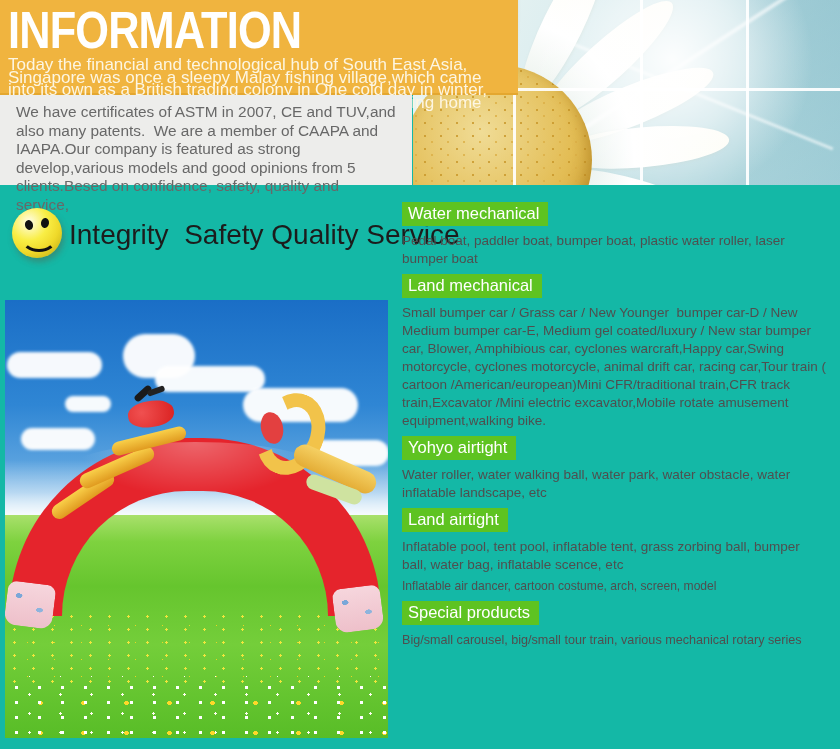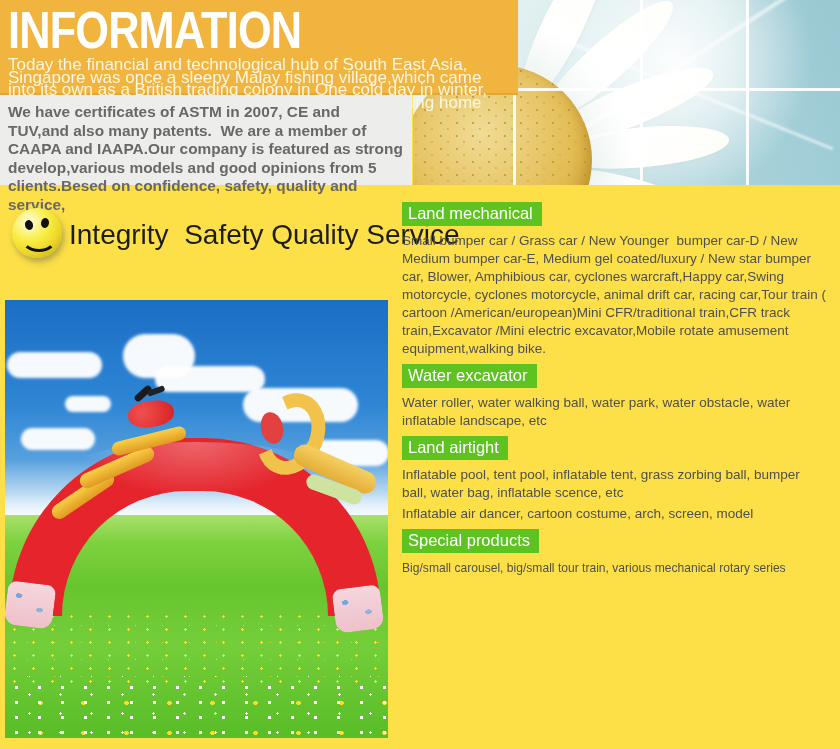--- a/index.html
+++ b/index.html
@@ -1,16 +1,16 @@
 <!DOCTYPE html>
 <html><head>
 <meta charset="utf-8">
 <style>
   html,body{margin:0;padding:0;background:#fff;}
-  .page{position:relative;width:840px;height:749px;overflow:hidden;background:#fde047;
+  .page{position:relative;width:840px;height:749px;overflow:hidden;background:#14b8a6;
         font-family:"Liberation Sans",sans-serif;}
 
   
   .collage{position:absolute;left:413px;top:0;width:427px;height:185px;overflow:hidden;z-index:1;
            background:linear-gradient(115deg,#eef6f2 0%,#ddeef0 30%,#c6e2e7 58%,#b0d6dd 80%,#a3cfd8 100%);}
   .collage .tint-right{position:absolute;left:335px;top:0;width:92px;height:185px;
            background:linear-gradient(180deg,rgba(120,180,195,.38),rgba(150,200,210,.30));}
   .collage .tint-mid{position:absolute;left:229px;top:90px;width:106px;height:95px;background:rgba(170,210,220,.25);}
   .petal{position:absolute;left:84px;top:140px;width:175px;height:40px;border-radius:50%;
          transform-origin:0 50%;
@@ -34,21 +34,21 @@
 
   
   .header{position:absolute;left:0;top:0;width:518px;height:95px;background:#F0B43F;z-index:2;
           border-bottom:2px solid #e4a72f;box-sizing:border-box;padding:6px 8px 0 8px;}
   .header h1{margin:0;color:#fff;font-size:51px;font-weight:bold;letter-spacing:-1px;line-height:50px;
              transform:scaleX(.85);transform-origin:0 0;white-space:nowrap;}
   .header p{margin:3px 0 0 0;color:#fdf6e2;font-size:17px;line-height:12.5px;width:502px;}
 
   
   .certbox{position:absolute;left:0;top:95px;width:412px;height:90px;background:#EDEDEB;z-index:2;
-           box-sizing:border-box;padding:8px 8px;font-weight:bold;}
+           box-sizing:border-box;padding:8px 16px;}
   .certbox p{margin:0;color:#686868;font-size:15.4px;line-height:18.5px;white-space:pre-wrap;}
 
   
   .motto{position:absolute;left:12px;top:205px;width:390px;height:60px;z-index:2;}
   .smiley{position:absolute;left:0;top:3px;width:50px;height:50px;border-radius:50%;
           background:radial-gradient(circle at 34% 28%,#fffde8,#f9ee45 38%,#efd92a 62%,#b5a313 100%);
           box-shadow:2px 4px 6px rgba(90,90,70,.45);}
   .smiley .eye{position:absolute;width:8px;height:10px;background:#111;border-radius:50%;}
   .smiley .eye.l{left:13px;top:12px;transform:rotate(-14deg);}
   .smiley .eye.r{left:29px;top:10px;transform:rotate(10deg);}
@@ -182,21 +182,22 @@
     <div class="phx-swirl"></div>
     <div class="phx-red"></div>
     <div class="phx-tail"></div>
     <div class="phx-green"></div>
     <div class="leg-base l"></div>
     <div class="leg-base r"></div>
   </div>
 
   <div class="products">
     <div>
+        <div class="cat"><span class="cat-label">Water mechanical</span><p class="cat-desc">Pedal boat, paddler boat, bumper boat, plastic water roller, laser bumper boat</p></div>
         <div class="cat"><span class="cat-label">Land mechanical</span><p class="cat-desc">Small bumper car / Grass car / New Younger  bumper car-D / New Medium bumper car-E, Medium gel coated/luxury / New star bumper car, Blower, Amphibious car, cyclones warcraft,Happy car,Swing motorcycle, cyclones motorcycle, animal drift car, racing car,Tour train ( cartoon /American/european)Mini CFR/traditional train,CFR track train,Excavator /Mini electric excavator,Mobile rotate amusement equipment,walking bike.</p></div>
-        <div class="cat"><span class="cat-label">Water excavator</span><p class="cat-desc">Water roller, water walking ball, water park, water obstacle, water inflatable landscape, etc</p></div>
+        <div class="cat"><span class="cat-label">Yohyo airtight</span><p class="cat-desc">Water roller, water walking ball, water park, water obstacle, water inflatable landscape, etc</p></div>
         <div class="cat"><span class="cat-label">Land airtight</span><p class="cat-desc">Inflatable pool, tent pool, inflatable tent, grass zorbing ball, bumper ball, water bag, inflatable scence, etc</p></div>
         <div class="cat"><p class="cat-desc">Inflatable air dancer, cartoon costume, arch, screen, model</p></div>
         <div class="cat"><span class="cat-label">Special products</span><p class="cat-desc">Big/small carousel, big/small tour train, various mechanical rotary series</p></div>
       </div>
   </div>
 
 </div>
 
 </body></html>

